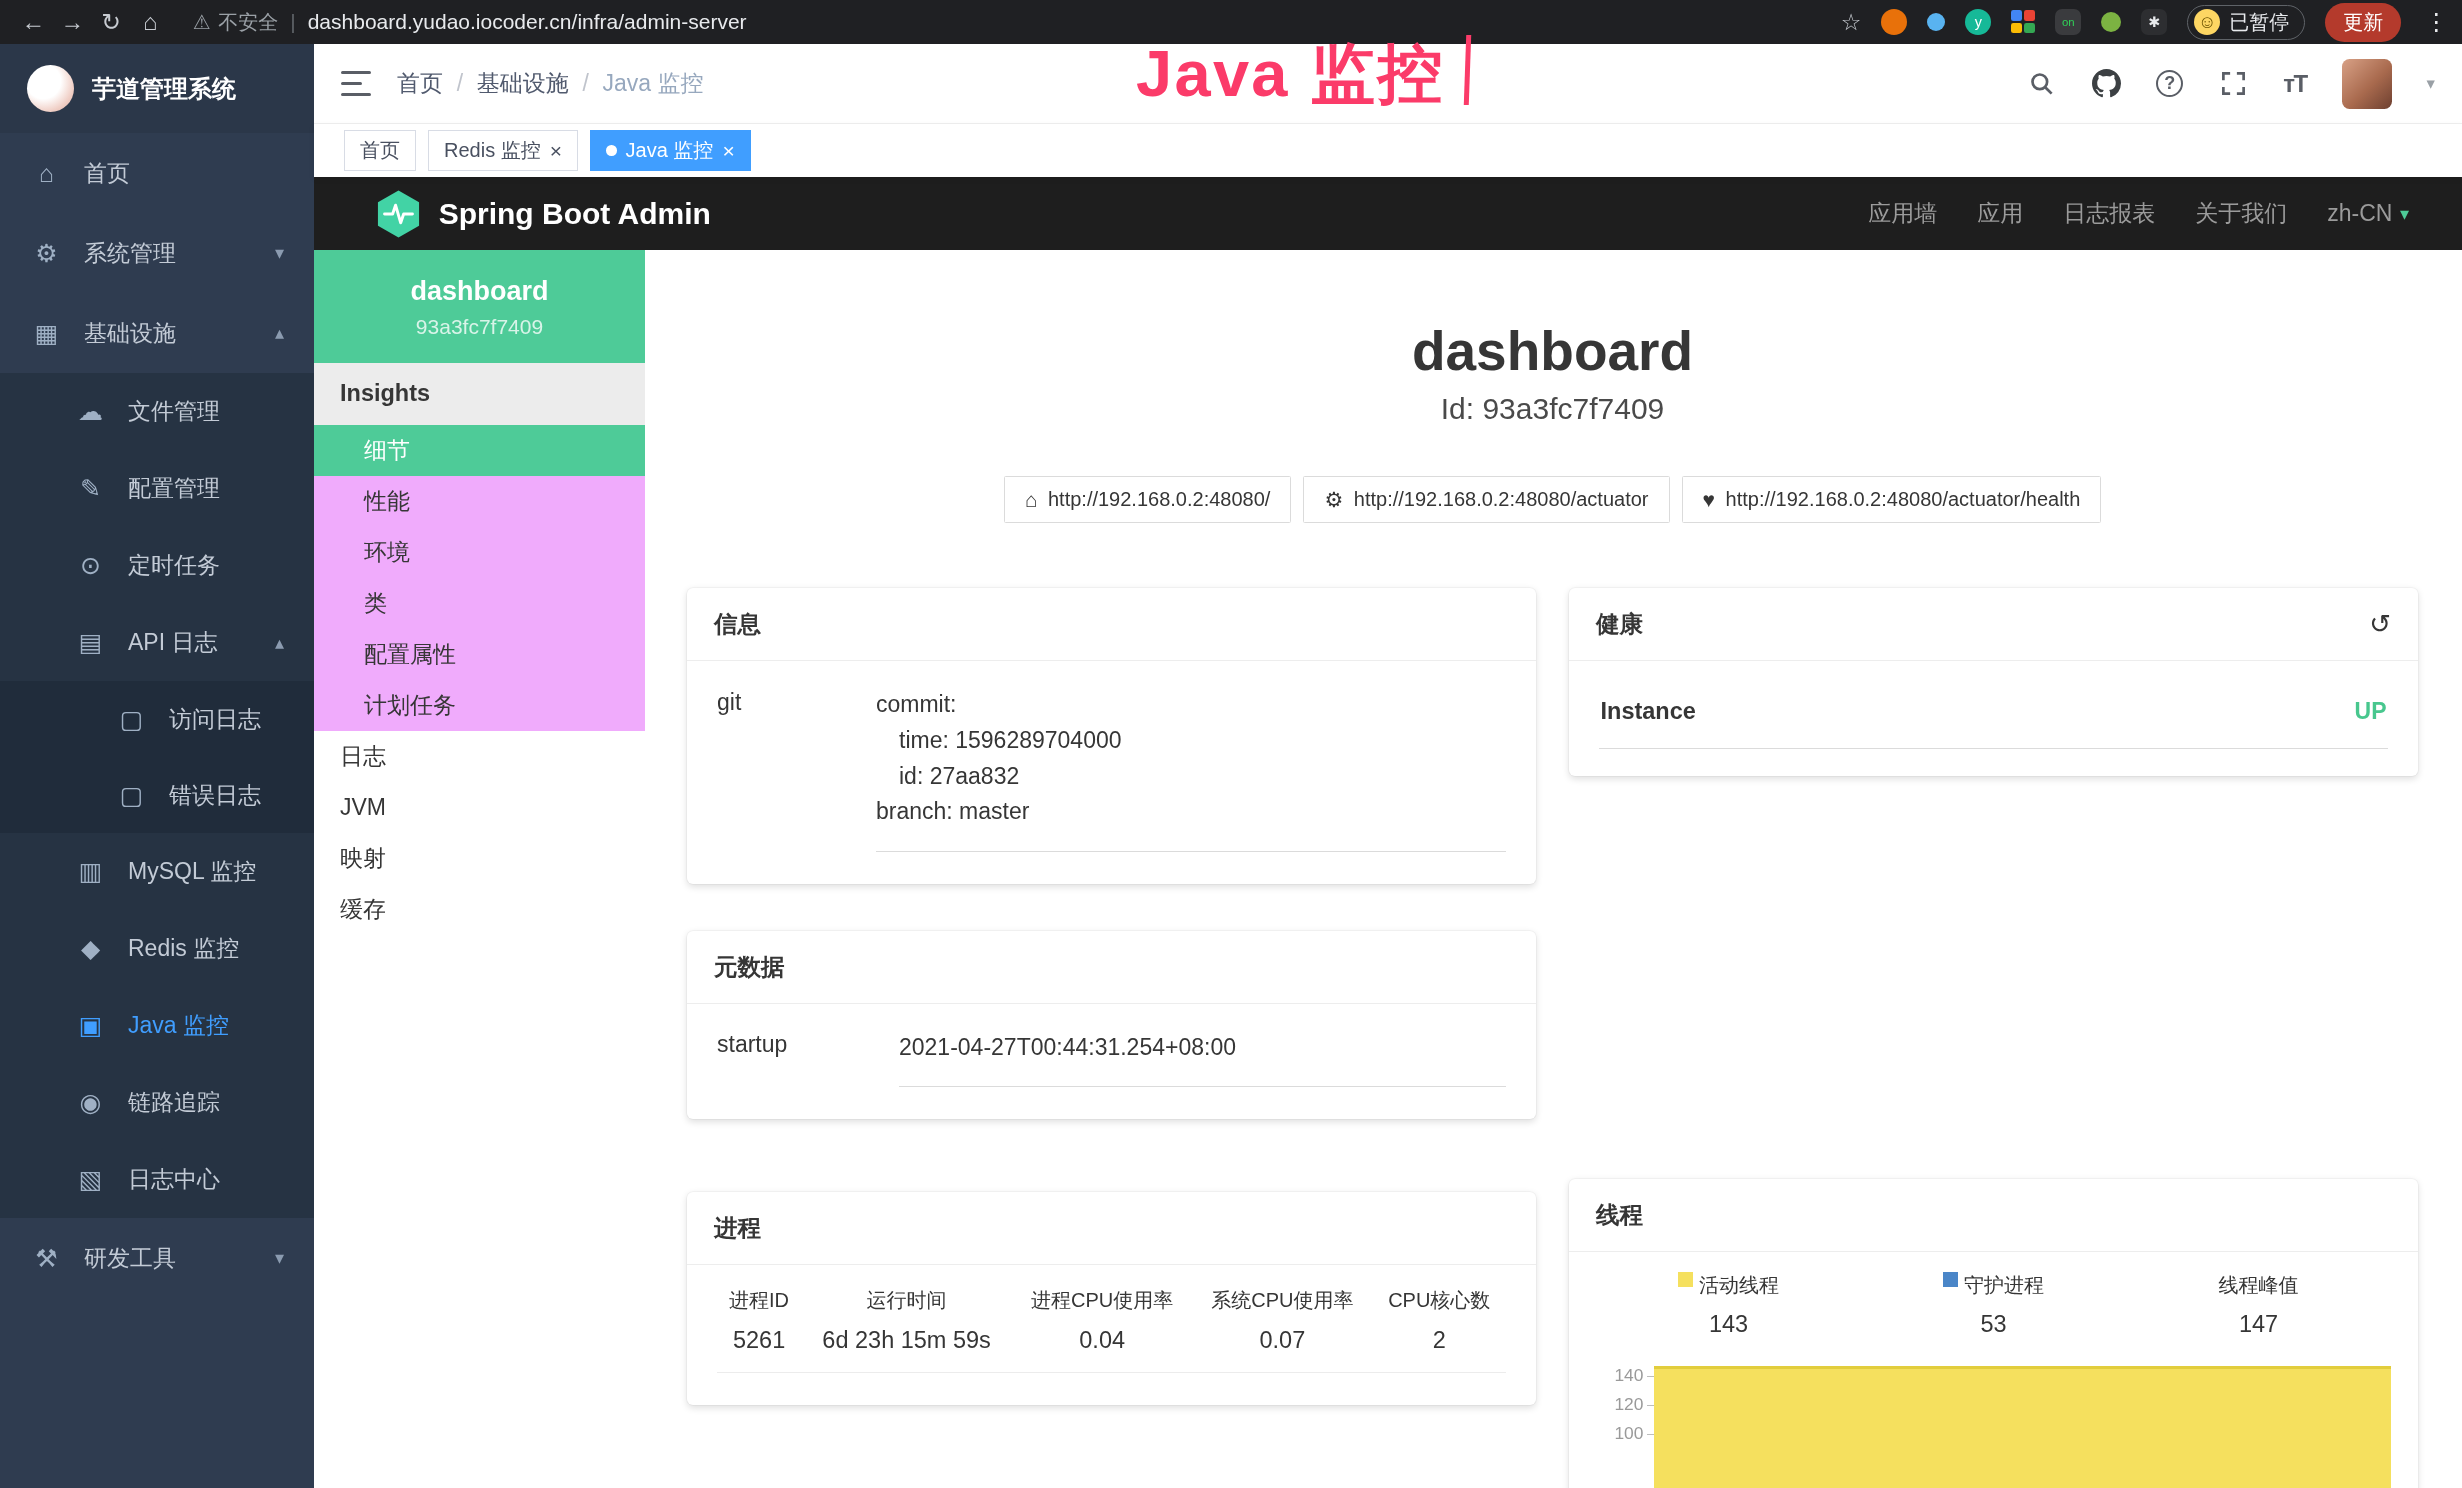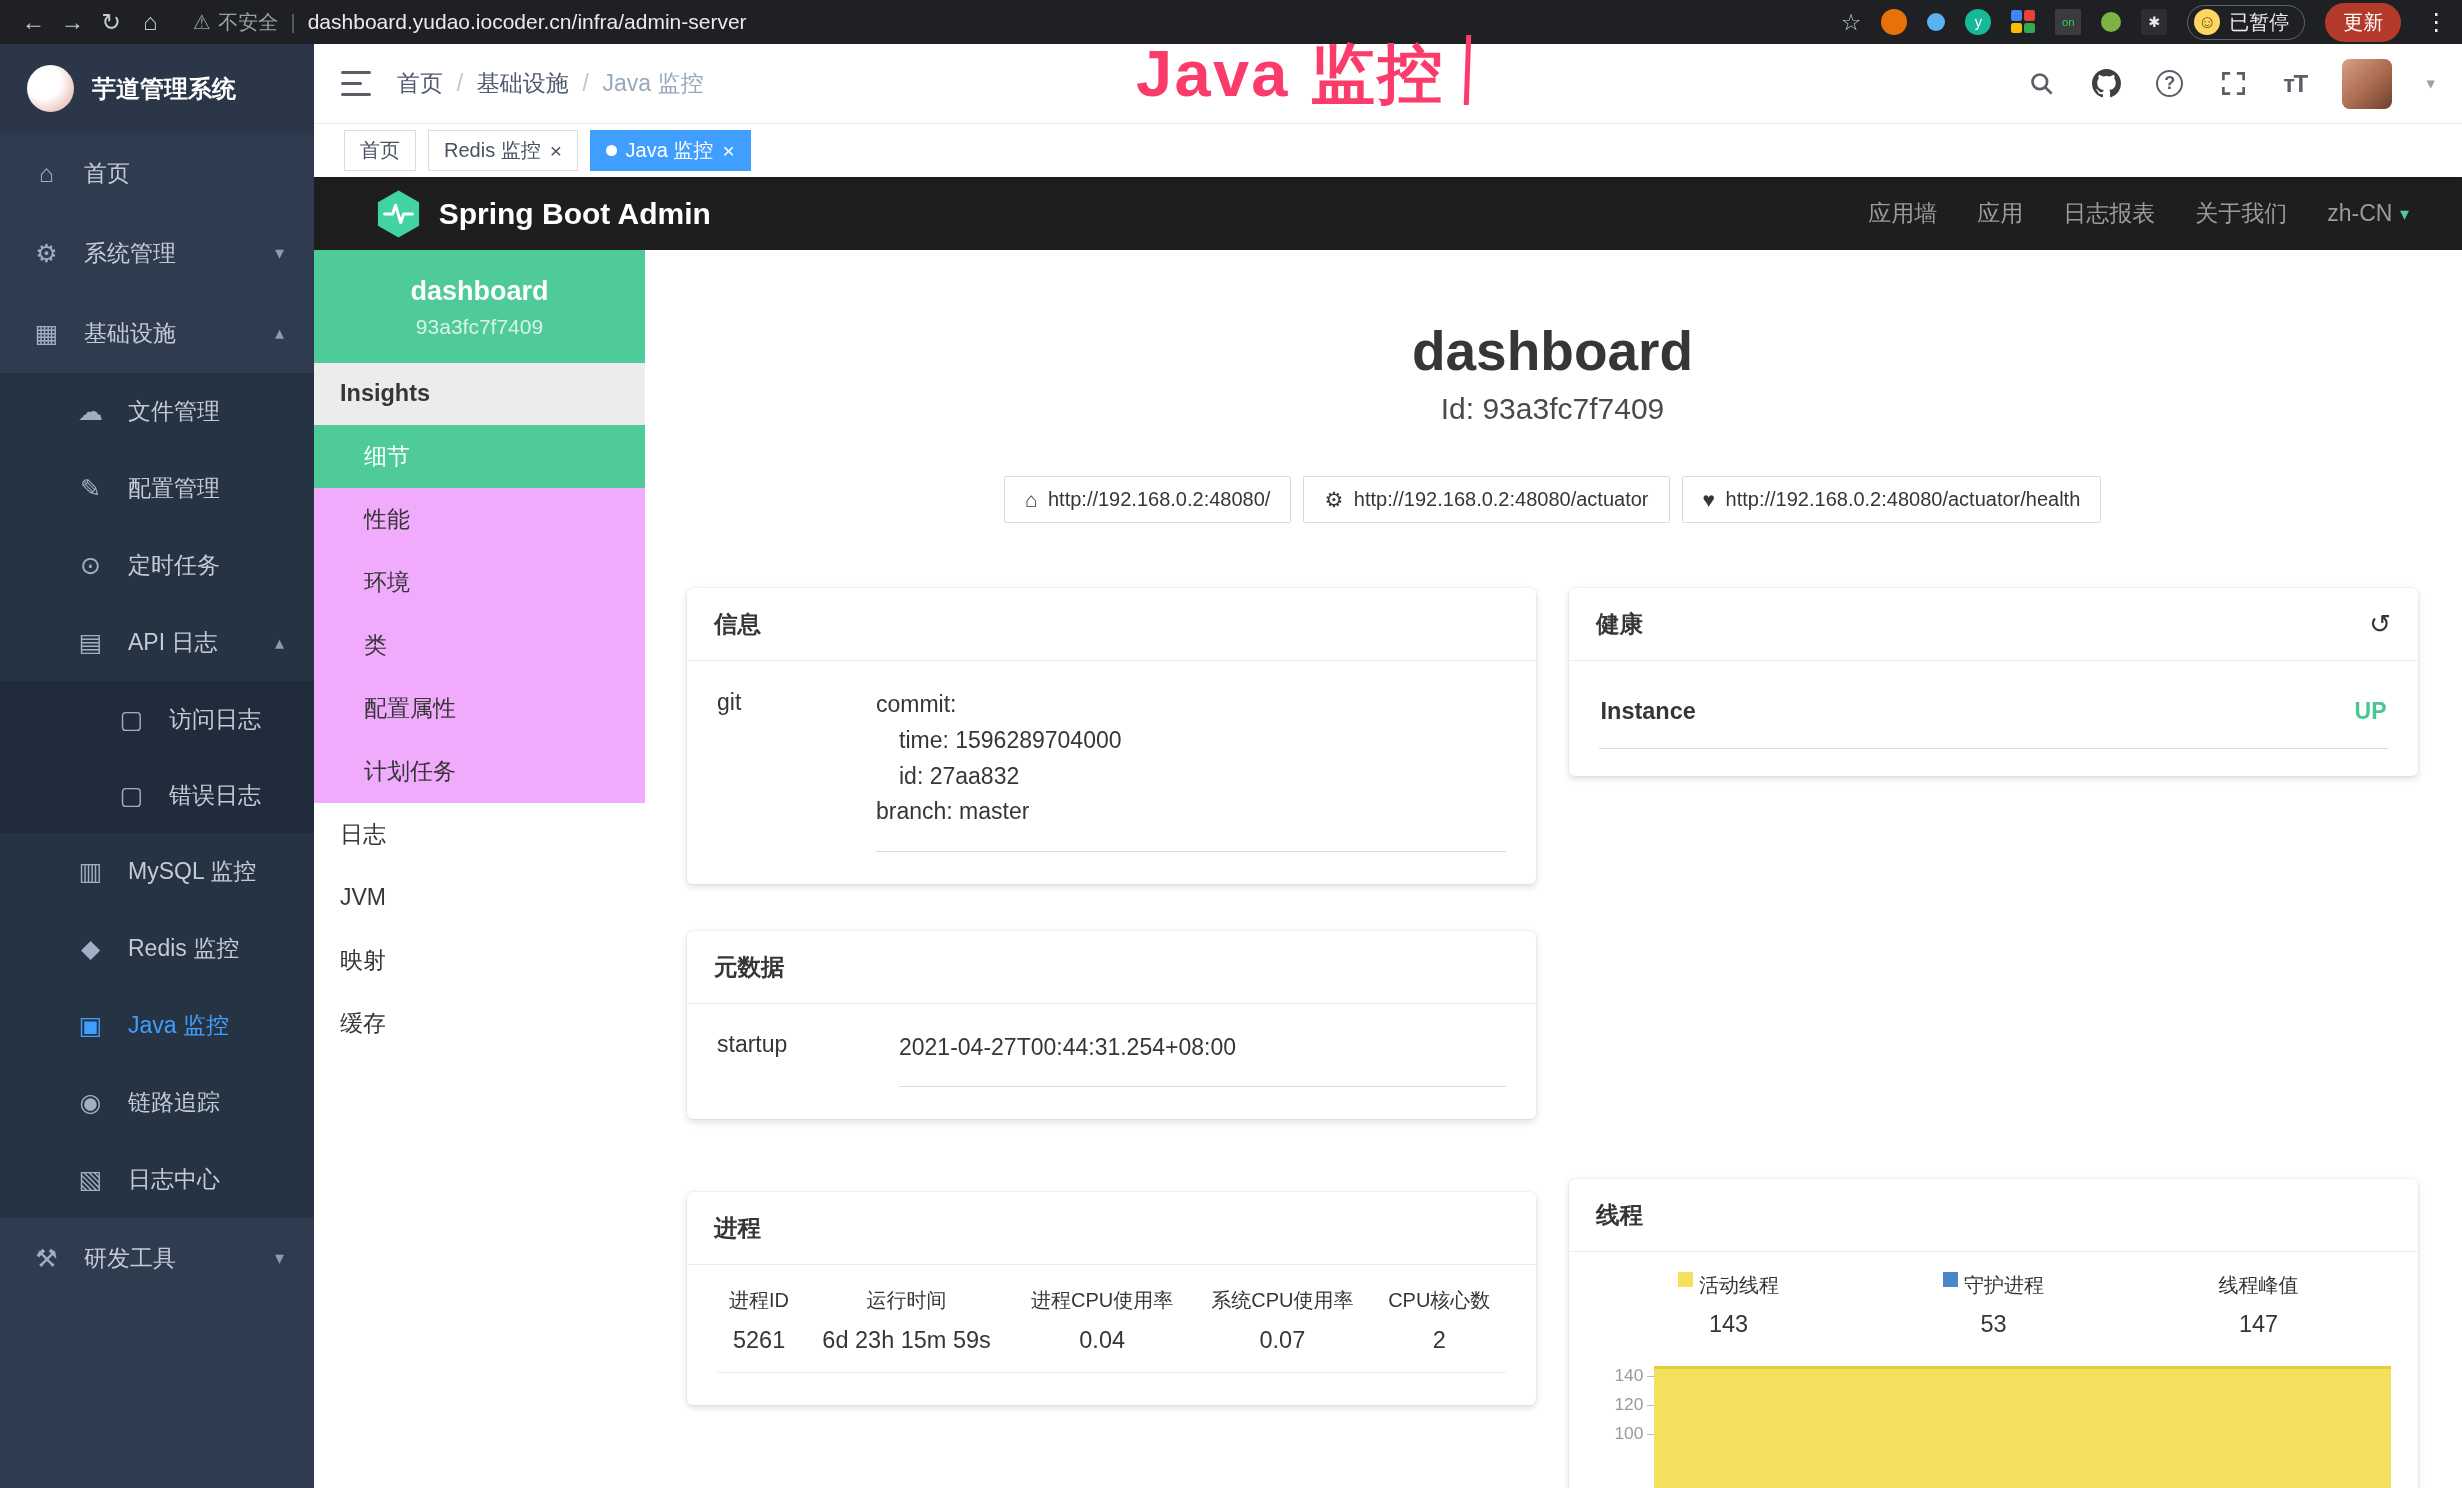--- a/index.html
+++ b/index.html
@@ -13,21 +13,21 @@
 
   
   .chrome{height:44px;background:#1f2023;display:flex;align-items:center;color:#e8eaed;padding:0 13.7px}
   .chrome .nav-ic{width:39px;text-align:center;font-size:23.5px;color:#c7cbd1;cursor:default}
   .chrome .warn{margin-left:23px;font-size:20px;color:#9aa0a6;display:flex;align-items:center;gap:7.6px}
   .chrome .divider{color:#5f6368;margin:0 12px;font-size:21px}
   .chrome .url{font-size:21px;color:#e8eaed;white-space:nowrap;overflow:hidden}
   .chrome-right{display:flex;align-items:center;gap:20px;margin-left:auto}
   .chrome-right .star{font-size:23px;color:#c7cbd1}
   .ext{width:26px;height:26px;border-radius:50%;display:flex;align-items:center;justify-content:center;font-size:14.4px;color:#fff}
-  .ext.sq{border-radius:2px}
+  .ext.sq{border-radius:7px}
   .ext-grid{width:24px;height:24px;display:grid;grid-template-columns:10.6px 10.6px;grid-template-rows:10.6px 10.6px;gap:2.3px}
   .ext-grid i{border-radius:2.3px;display:block}
   .profile-pill{display:flex;align-items:center;gap:9px;border:1.5px solid #5f6368;border-radius:24px;
                 padding:3px 15px 3px 6px;font-size:20px;color:#e8eaed}
   .profile-pill .face{width:26px;height:26px;border-radius:50%;background:#fdd663;color:#6b5200;
                       display:flex;align-items:center;justify-content:center;font-size:18px}
   .update-btn{background:#b43a2c;color:#fff;font-size:20px;border-radius:23px;padding:6px 18px;border:none}
   .dots{font-size:24px;color:#e8eaed;margin-left:3px}
 
   
@@ -81,21 +81,21 @@
   .sba-nav .links{margin-left:auto;display:flex;align-items:center;gap:40px;font-size:23px;color:#9b9b9b}
   .lang{display:flex;align-items:center;gap:7.6px}
   .lang .caret{color:var(--sba-green);font-size:18px}
 
   .sba-body{flex:1;display:flex;min-height:0}
   .sba-side{width:331px;flex-shrink:0;background:#fff;font-size:23px;color:#363636}
   .sba-app{background:var(--sba-green);color:#fff;text-align:center;padding:26px 7.6px 24px}
   .sba-app .n{font-size:27px;font-weight:bold}
   .sba-app .id{font-size:21px;color:rgba(255,255,255,.78);margin-top:7.6px}
   .sec-head{background:#ececec;font-weight:bold;font-size:23.5px;height:62px;display:flex;align-items:center;padding:0 26px}
-  .sba-item{height:63px;display:flex;align-items:center;padding:0 26px;background:#fff;cursor:default}
+  .sba-item{height:51px;display:flex;align-items:center;padding:0 26px;background:#fff;cursor:default}
   .sba-item.sub{padding-left:50px;background:#f0abfc}
   .sba-item.sel{background:var(--sba-green);color:#fff}
 
   .sba-content{flex:1;min-width:0;padding:70px 44px 0 42px;background:#fff}
   .sba-title{text-align:center;font-size:55px;font-weight:600;color:#363636;line-height:1.15}
   .sba-sub{text-align:center;font-size:30px;color:#4a4a4a;margin-top:9px}
   .chip-row{display:flex;justify-content:center;gap:12px;margin-top:50px}
   .chip{display:inline-flex;align-items:center;gap:10.6px;height:47px;padding:0 20px;border:0.8px solid #dbdbdb;
         background:#fff;font-size:20px;color:#363636;border-radius:1.5px;white-space:nowrap}
   .chip .ci{font-size:21px}

